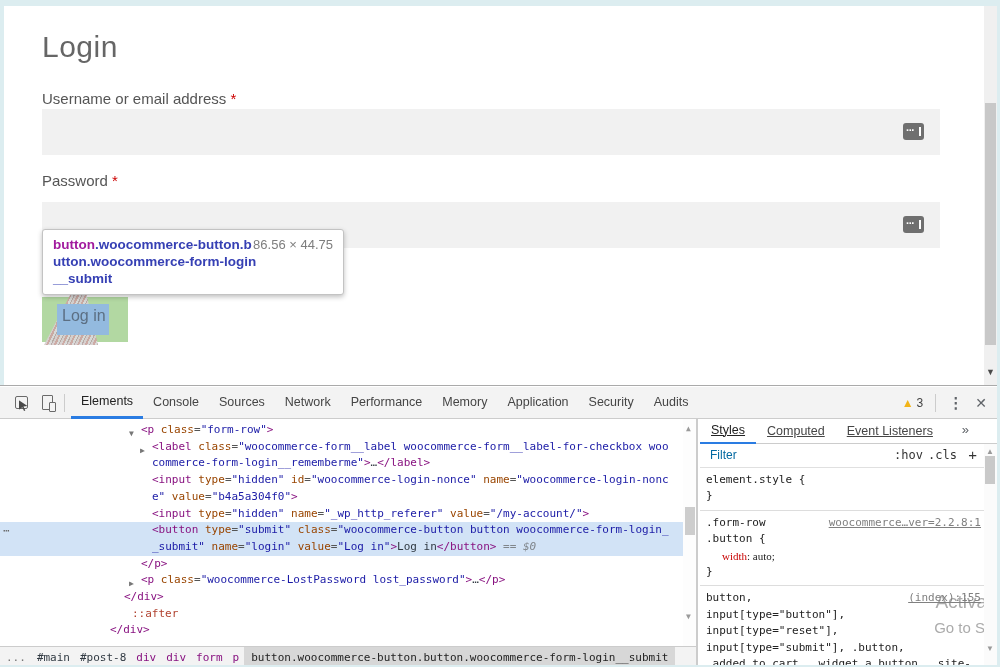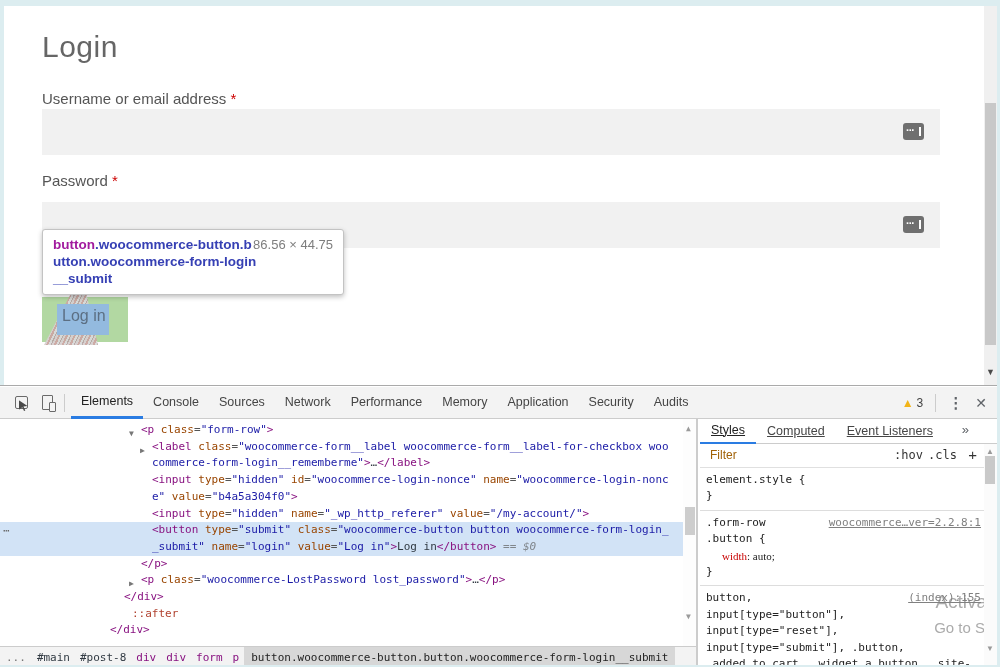--- a/index.html
+++ b/index.html
@@ -109,21 +109,21 @@
   .bc-tag { color:#881280; }
   .bc-current { background:#d7d7d7; height:22px; line-height:22px; padding:0 7px; color:#222; }
 
   
   #styles-panel { position:absolute; left:700px; top:33px; width:297px; height:249px; background:#fff; overflow:hidden; }
   #styles-tabs { position:relative; height:25px; border-bottom:1px solid #ccc; display:flex; align-items:center; z-index:3; background:#fff; }
   .stab { padding:0 11px; line-height:24px; height:25px; color:#454545;text-decoration:underline; }
   .stab.active { color:#222; border-bottom:2px solid #2a7ce2; line-height:23px; }
   #stabs-more { position:absolute; right:28px; top:3px; color:#5f6368; font-size:13px; }
   #filter-row { position:relative; height:24px; border-bottom:1px solid #e0e0e0; z-index:3; background:#fff; }
-  #filter-placeholder { position:absolute; left:10px; top:4px; color:#a16207; font-size:12px; }
+  #filter-placeholder { position:absolute; left:10px; top:4px; color:#0369a1; font-size:12px; }
   .filter-toggle { position:absolute; top:4px; color:#333; font-size:12px;
                    font-family:"DejaVu Sans Mono","Liberation Mono",monospace; }
   #hov-toggle { right:74px; } #cls-toggle { right:40px; }
   #new-rule-btn { position:absolute; right:20px; top:2px; color:#333; font-size:15px; }
   #styles-content { position:relative; z-index:2;
                     font-family:"DejaVu Sans Mono","Liberation Mono",monospace;
                     font-size:11px; line-height:16.4px; color:#222; }
   .style-block { position:relative; padding:4px 0 5px 6px; border-bottom:1px solid #ddd; padding-right:26px; }
   .style-block:last-child { border-bottom:none; }
   .rule-link { position:absolute; right:16px; top:4px; color:#808080; text-decoration:underline; }

